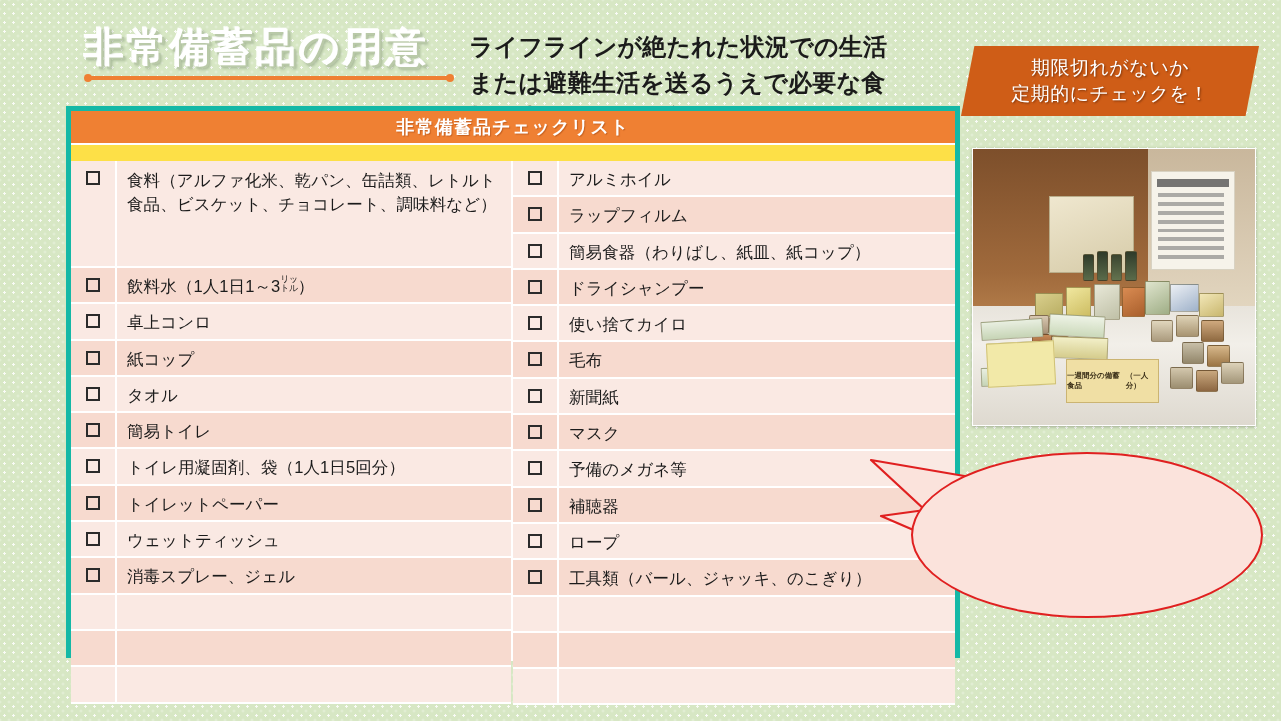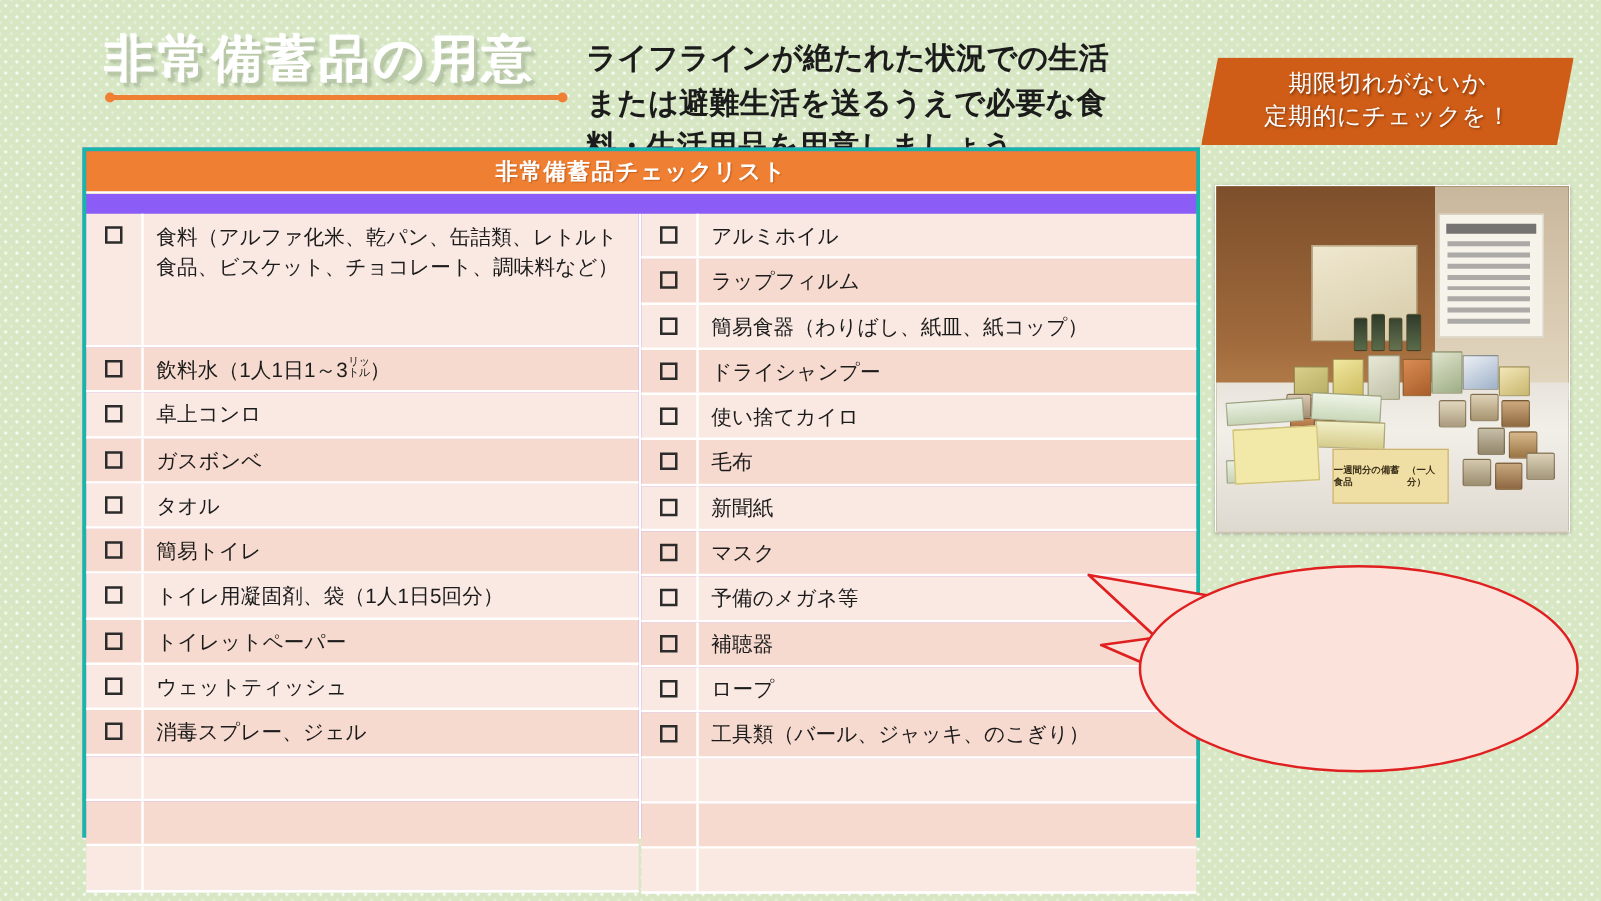--- a/index.html
+++ b/index.html
@@ -50,22 +50,22 @@
     display: flex; align-items: center; justify-content: center;
   }
   #expiry-banner .txt {
     font-size: 19px; font-weight: normal; color: #ffffff; text-align: center;
     line-height: 1.35; letter-spacing: 0.5px;
     text-shadow: 1px 1px 2px rgba(70,25,0,0.6);
   }
 
   
   #checklist {
-    position: absolute; left: 66px; top: 118px; width: 894px; height: 552px;
-    border: 3px solid #14b8a6; background: #8b5cf6;
+    position: absolute; left: 66px; top: 106px; width: 894px; height: 552px;
+    border: 5px solid #14b8a6; background: #fde047;
   }
   #checklist-header {
     height: 34px; background: #ef8033;
     display: flex; align-items: center; justify-content: center;
     border-bottom: 2px solid #ffffff;
   }
   #checklist-header .txt {
     font-size: 18px; font-weight: bold; color: #ffffff; letter-spacing: 1.2px;
     text-shadow: 1px 1px 1px rgba(150,60,10,0.45);
   }
@@ -213,21 +213,21 @@
         <div class="row std odd">
           <div class="chk-cell">
             <div class="checkbox"></div>
           </div>
           <div class="label-cell">卓上コンロ</div>
         </div>
         <div class="row std even">
           <div class="chk-cell">
             <div class="checkbox"></div>
           </div>
-          <div class="label-cell">ガスボンベ</div>
+          <div class="label-cell">紙コップ</div>
         </div>
         <div class="row std odd">
           <div class="chk-cell">
             <div class="checkbox"></div>
           </div>
           <div class="label-cell">タオル</div>
         </div>
         <div class="row std even">
           <div class="chk-cell">
             <div class="checkbox"></div>

